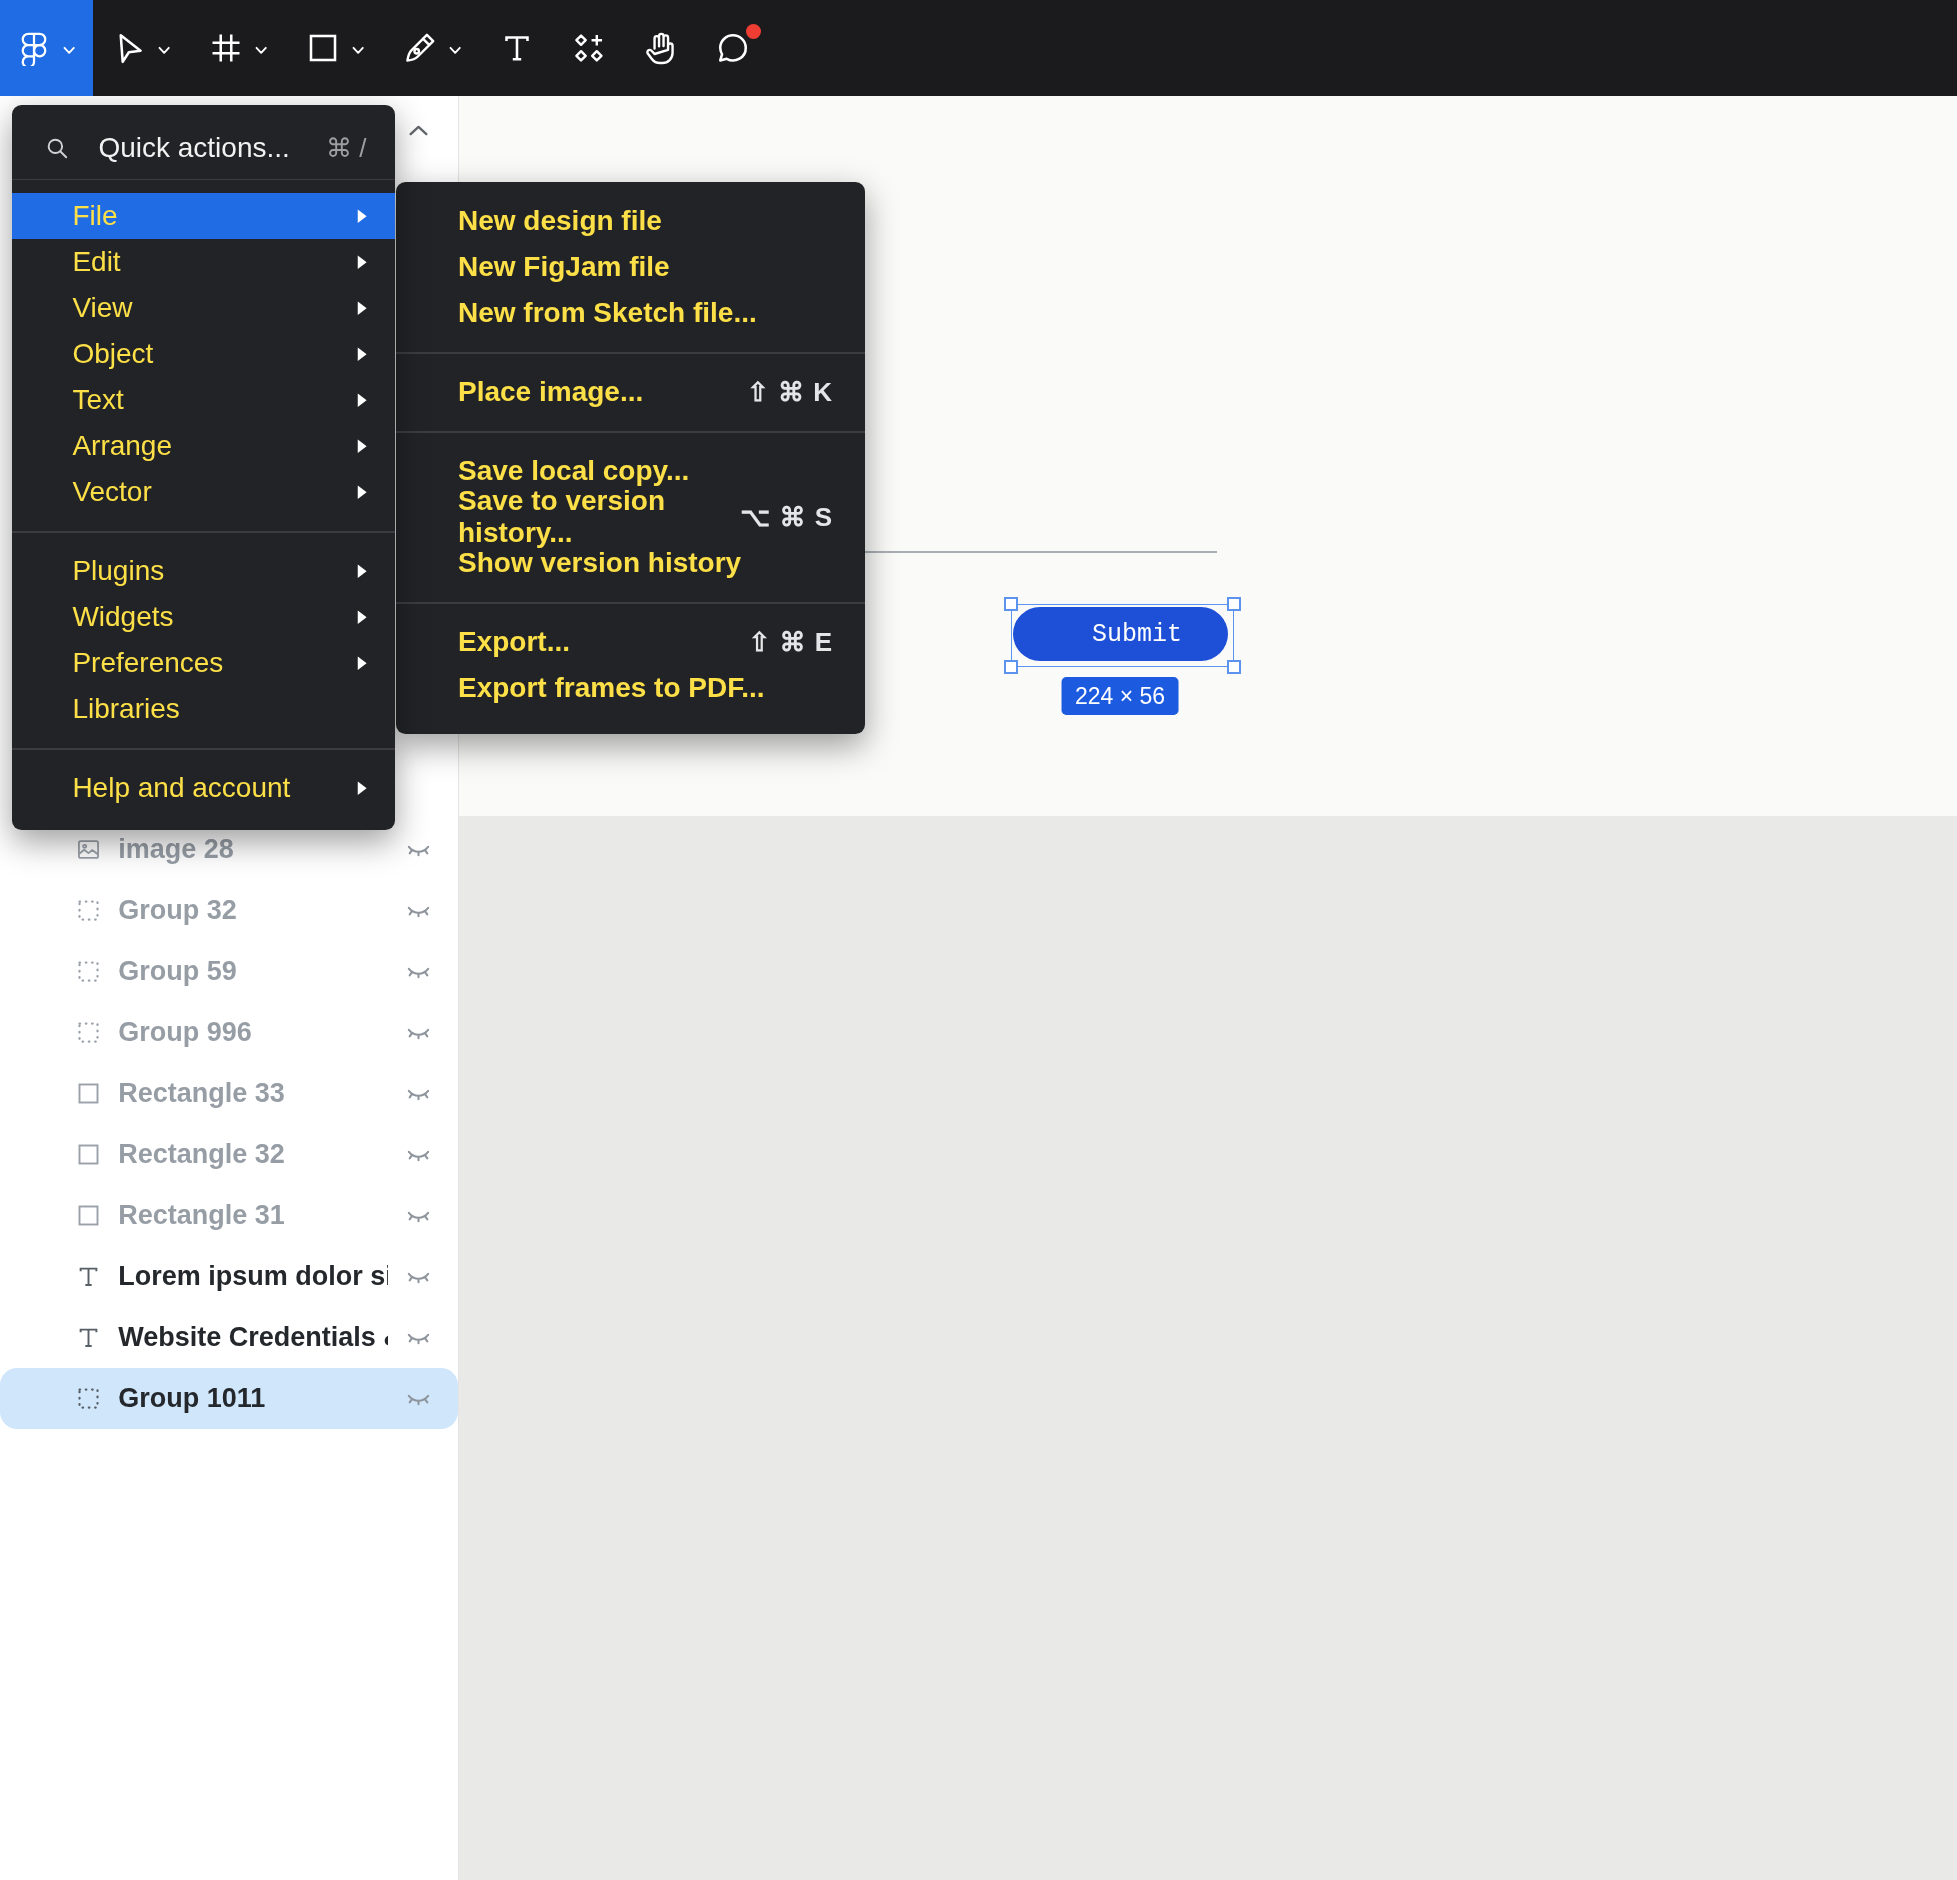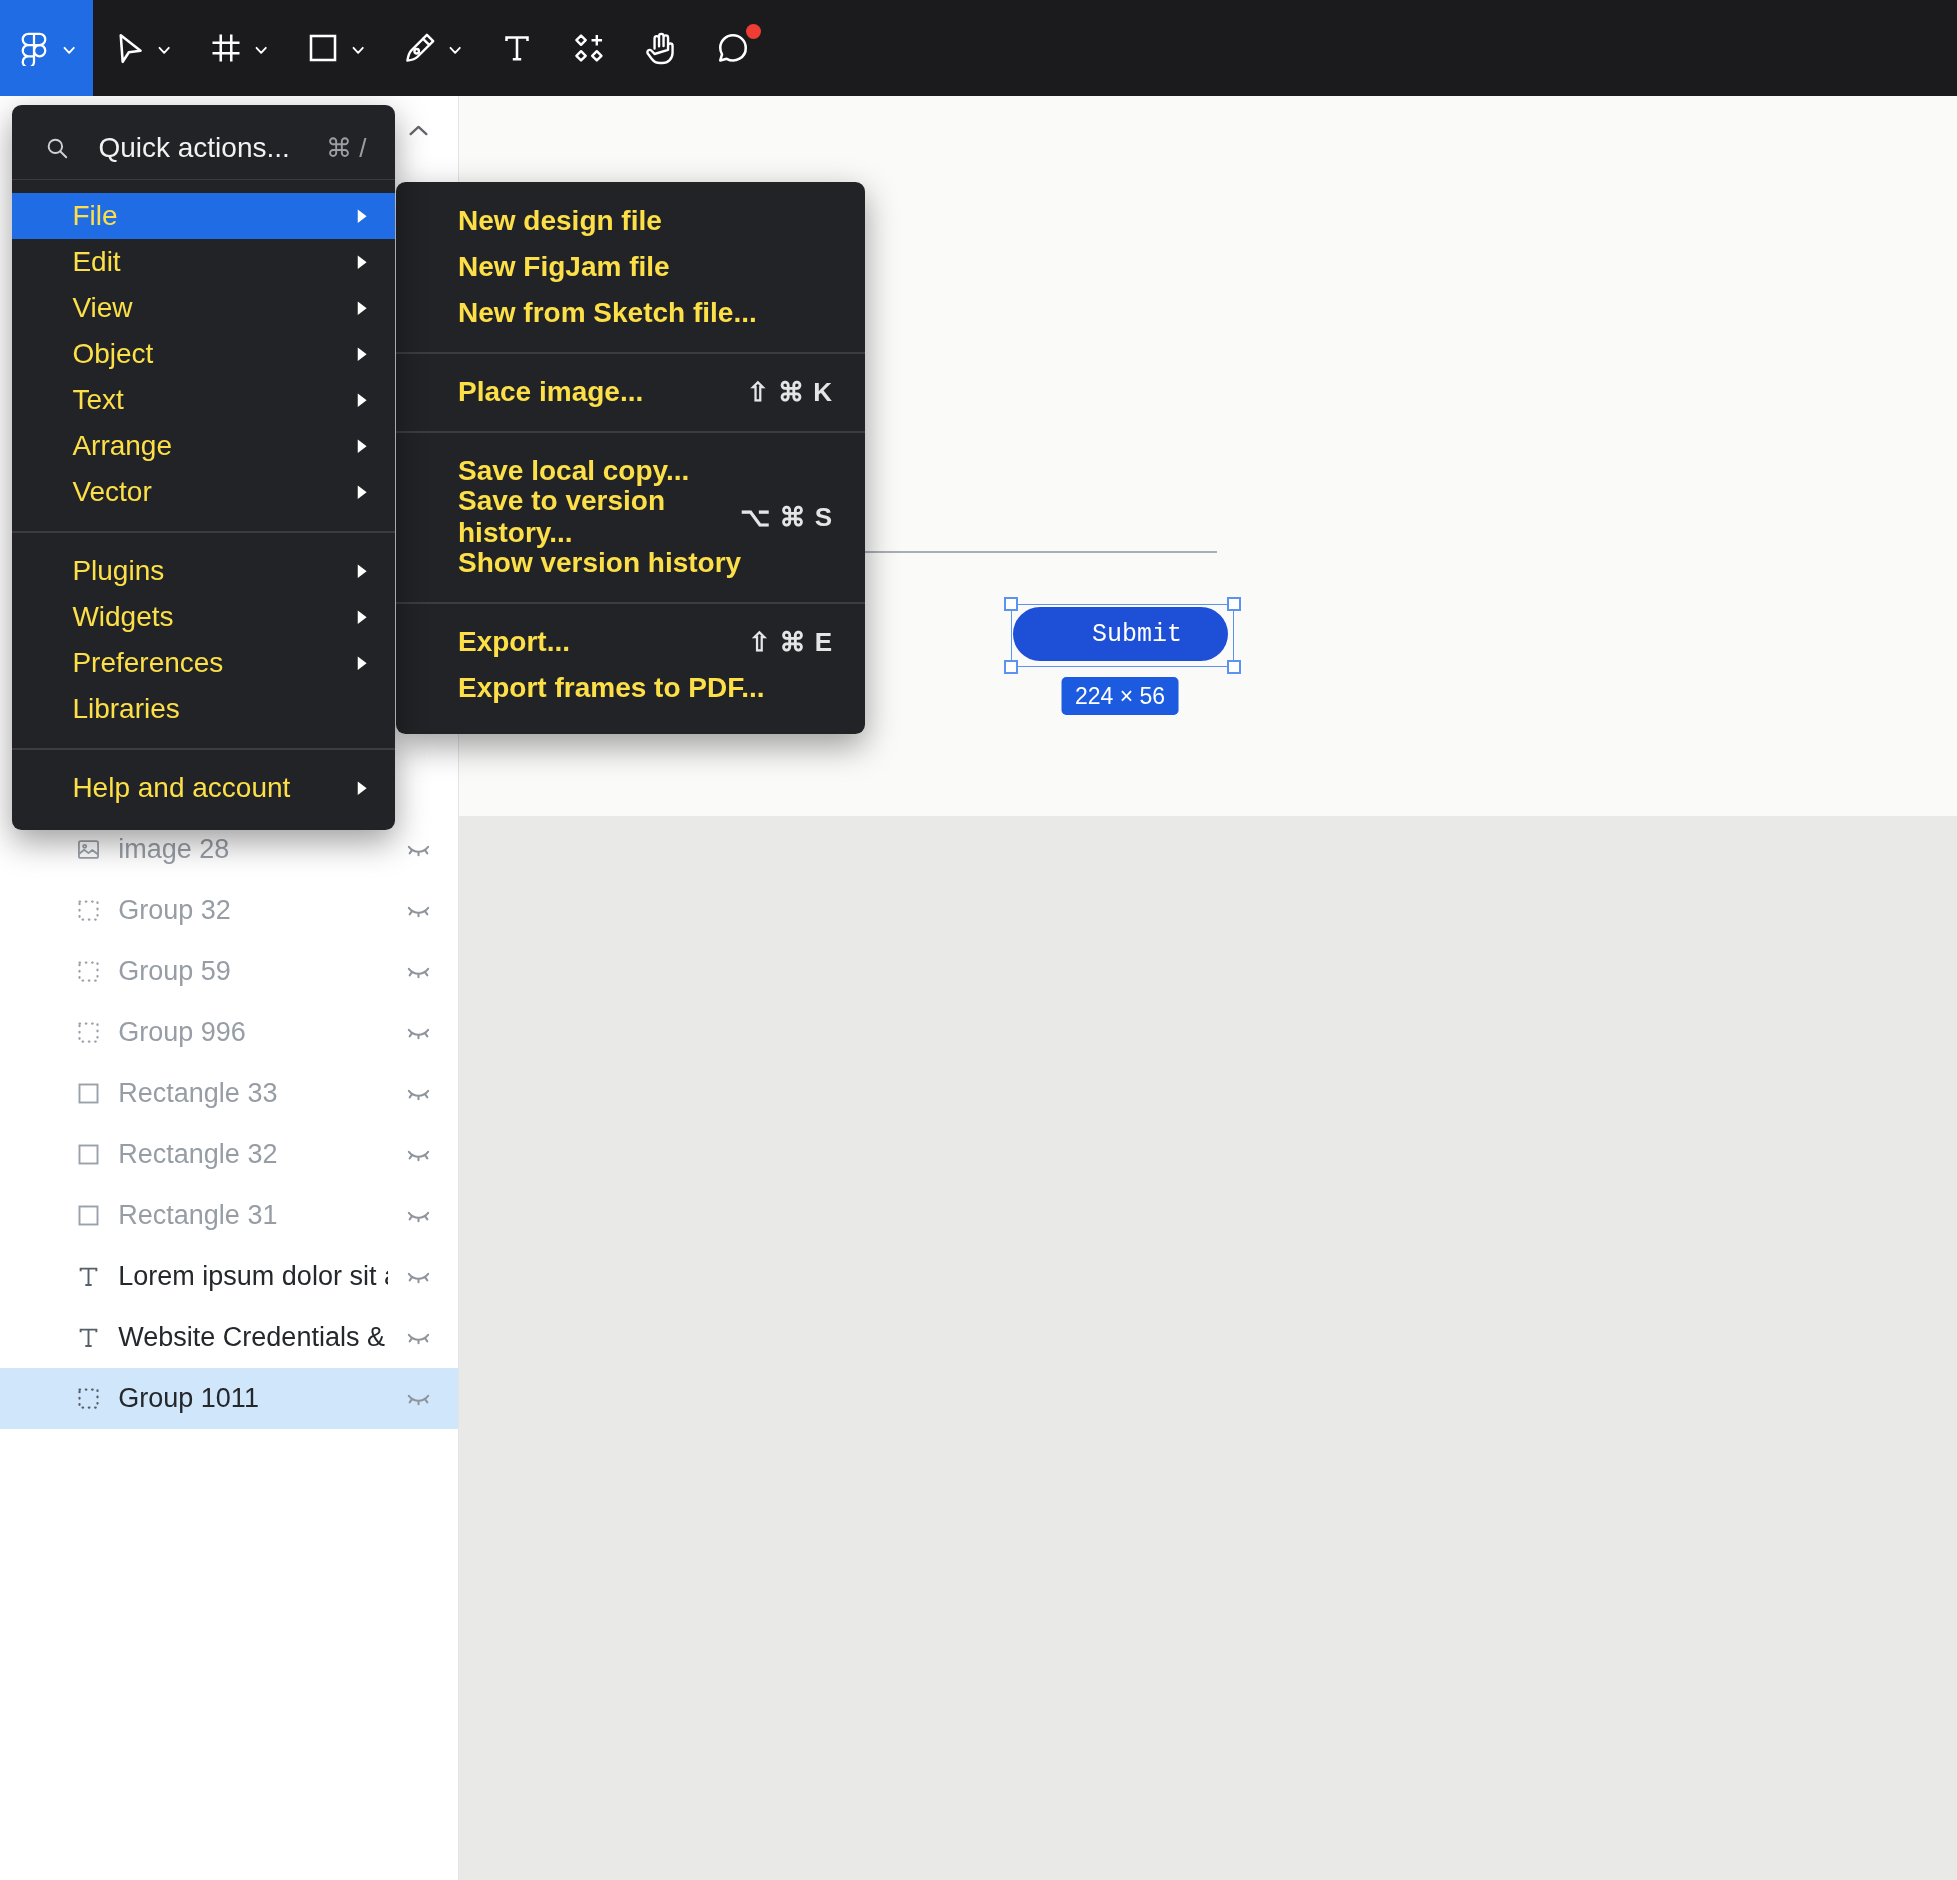--- a/index.html
+++ b/index.html
@@ -18,23 +18,23 @@
   .tool.active { background:var(--accent,#1f6ce4); padding:0 16.3px; }
   .tool-icon { width:36px; height:36px; color:#fff; flex:none; }
   .chev { width:16.3px; height:16.3px; color:#fff; flex:none; margin-top:3.8px; }
   .badge-dot { position:absolute; top:24px; right:7.6px; width:15.3px; height:15.3px;
     border-radius:50%; background:var(--comment-badge-red,#f03d33); }
 
   
   .layers-panel { position:absolute; left:0; top:96px; width:459px; bottom:0;
     background:#ffffff; z-index:10; border-right:1px solid #e4e4e4; }
   .panel-collapse { position:absolute; top:27px; right:29px; width:21px; height:14.3px; color:#63676c; }
-  .layer-list { position:absolute; top:723px; left:0; right:0; }
+  .layer-list { position:absolute; top:723px; left:0; right:0;font-weight:bold; }
   .layer-row { height:61px; display:flex; align-items:center; padding:0 25px 0 75px; gap:16.3px; }
-  .layer-row.selected { background:var(--selected-row-bg,#cfe6fb); }
+  .layer-row.selected { background:var(--selected-row-bg,#cfe6fb);border-radius:17px; }
   .licon { width:27px; height:27px; flex:none; color:#565e66; }
   .layer-row.muted .licon { color:#9aa1a9; }
   .llabel { flex:1; font-size:27px; color:#24282c; white-space:nowrap; overflow:hidden; }
   .layer-row.muted .llabel { color:#969da5; }
   .eye { width:29px; height:29px; flex:none; color:#8e949c; cursor:pointer; }
 
   
   .canvas { position:absolute; left:459px; top:96px; right:0; bottom:0;
     background:var(--canvas-bg,#e9e9e7); z-index:5; }
   .frame { position:absolute; left:0; right:0; top:0; height:720px; background:var(--frame-bg,#fafaf9); }

